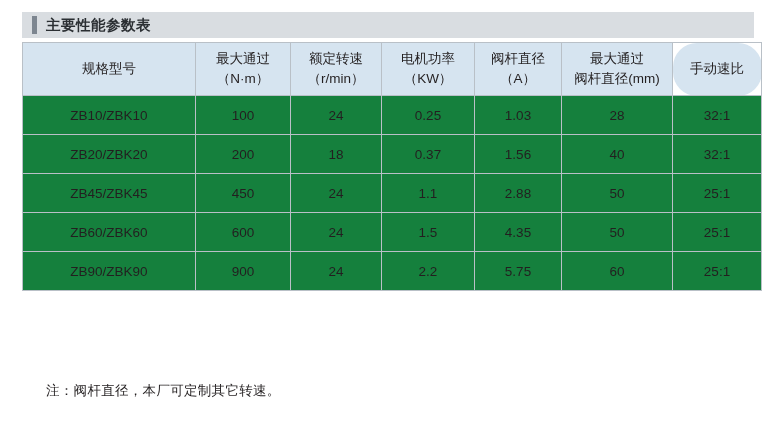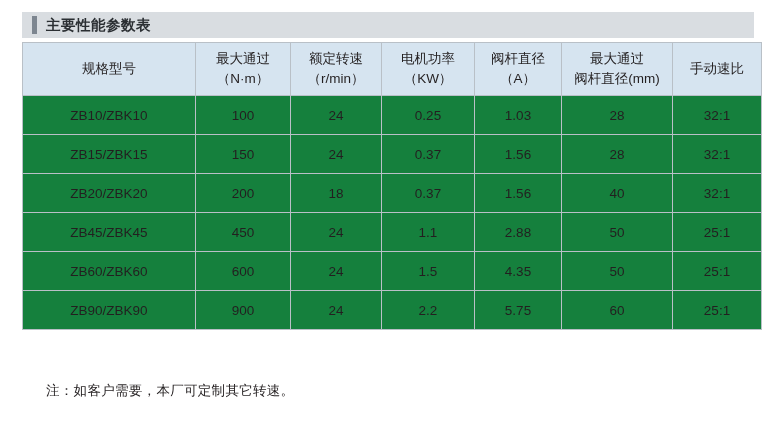--- a/index.html
+++ b/index.html
@@ -76,21 +76,21 @@
     background: #15803d;
   }
   .hdr-l1 { display: block; }
   .hdr-l2 { display: block; }
   .col-1 { width: 172px; }
   .col-2 { width: 94px; }
   .col-3 { width: 90px; }
   .col-4 { width: 92px; }
   .col-5 { width: 86px; }
   .col-6 { width: 110px; }
-  .col-7 { width: 88px; }
+  .col-7 { width: 88px; border-radius: 24px; }
   
   .note {
     position: absolute;
     left: 46px;
     top: 382px;
     font-size: 13.5px;
     color: #231f20;
     letter-spacing: 0.3px;
   }
 </style>
@@ -142,29 +142,20 @@
         <tr>
           <td>ZB10/ZBK10</td>
           <td>100</td>
           <td>24</td>
           <td>0.25</td>
           <td>1.03</td>
           <td>28</td>
           <td>32:1</td>
         </tr>
         <tr>
-          <td>ZB15/ZBK15</td>
-          <td>150</td>
-          <td>24</td>
-          <td>0.37</td>
-          <td>1.56</td>
-          <td>28</td>
-          <td>32:1</td>
-        </tr>
-        <tr>
           <td>ZB20/ZBK20</td>
           <td>200</td>
           <td>18</td>
           <td>0.37</td>
           <td>1.56</td>
           <td>40</td>
           <td>32:1</td>
         </tr>
         <tr>
           <td>ZB45/ZBK45</td>
@@ -190,15 +181,15 @@
           <td>24</td>
           <td>2.2</td>
           <td>5.75</td>
           <td>60</td>
           <td>25:1</td>
         </tr>
       </tbody>
     </table>
   </div>
 
-  <div class="note">注：如客户需要，本厂可定制其它转速。</div>
+  <div class="note">注：阀杆直径，本厂可定制其它转速。</div>
 
 </div>
 
 </body></html>

